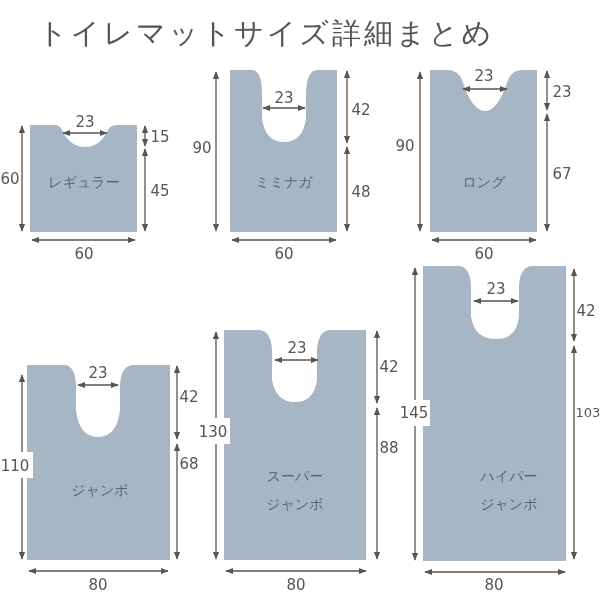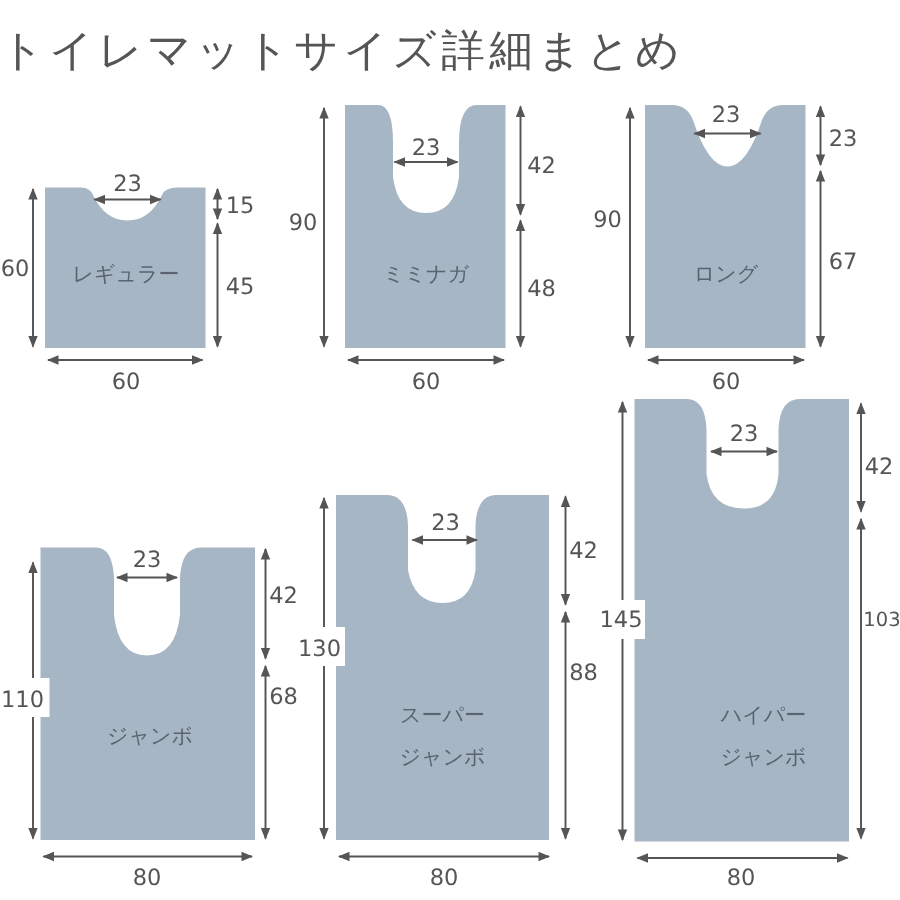--- a/index.html
+++ b/index.html
@@ -1,17 +1,17 @@
 <!DOCTYPE html>
 <html><head>
 <meta charset="utf-8">
 <style>
   html,body{margin:0;padding:0;background:#ffffff;}
   body{width:600px;height:600px;position:relative;overflow:hidden;font-family:"DejaVu Sans","Liberation Sans",sans-serif;color:#555555;}
-  .title{position:absolute;left:0;top:14px;width:532px;font-size:29px;letter-spacing:3px;color:#555555;}
+  .title{position:absolute;left:0;top:14px;width:532px;text-align:center;font-size:29px;letter-spacing:3px;color:#555555;}
   svg.canvas{position:absolute;left:0;top:0;}
   .dim{font-family:"DejaVu Sans","Liberation Sans",sans-serif;font-size:15px;fill:#555555;}
   .dim-sm{font-size:13px;}
   .label{font-family:"DejaVu Sans","Liberation Sans",sans-serif;font-size:14px;fill:#5a6470;}
 </style>
 </head>
 <body>
 
 <div class="title">トイレマットサイズ詳細まとめ</div>
 

